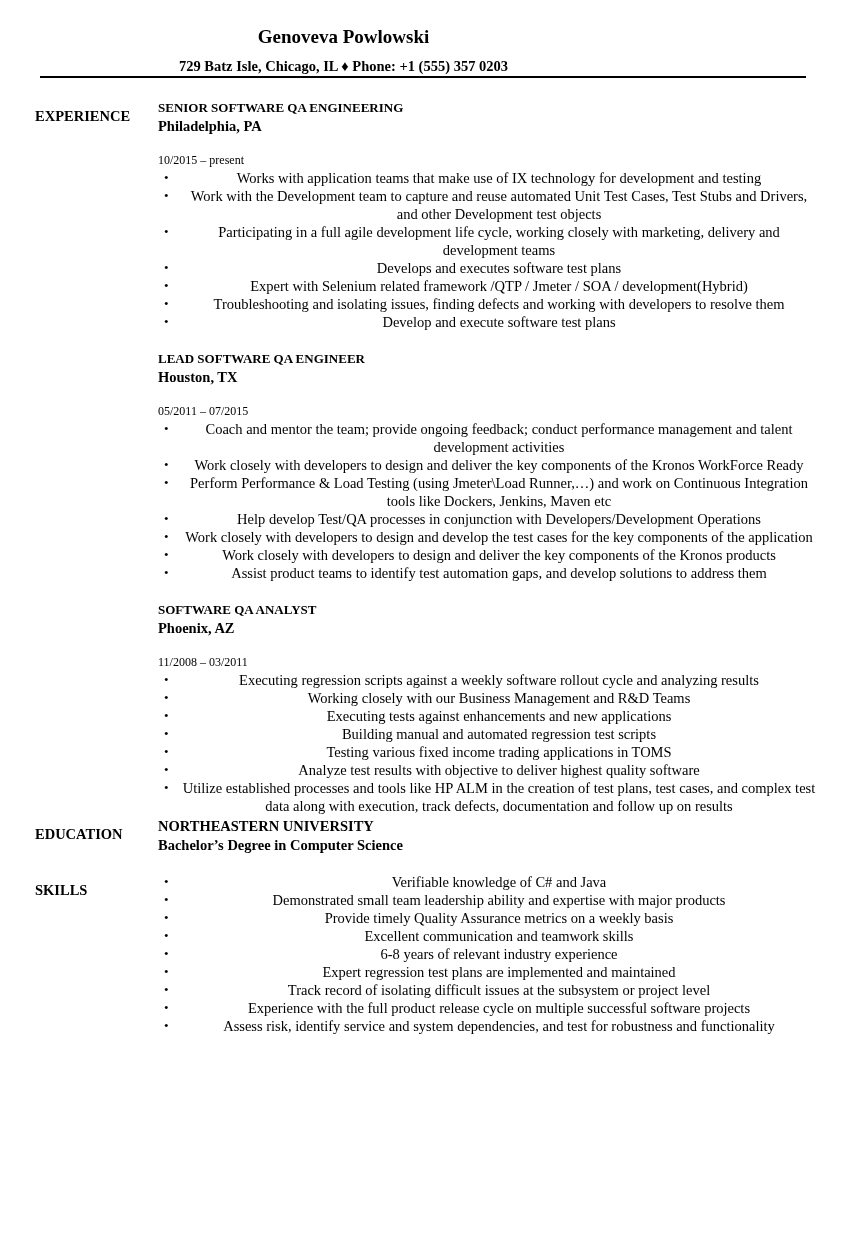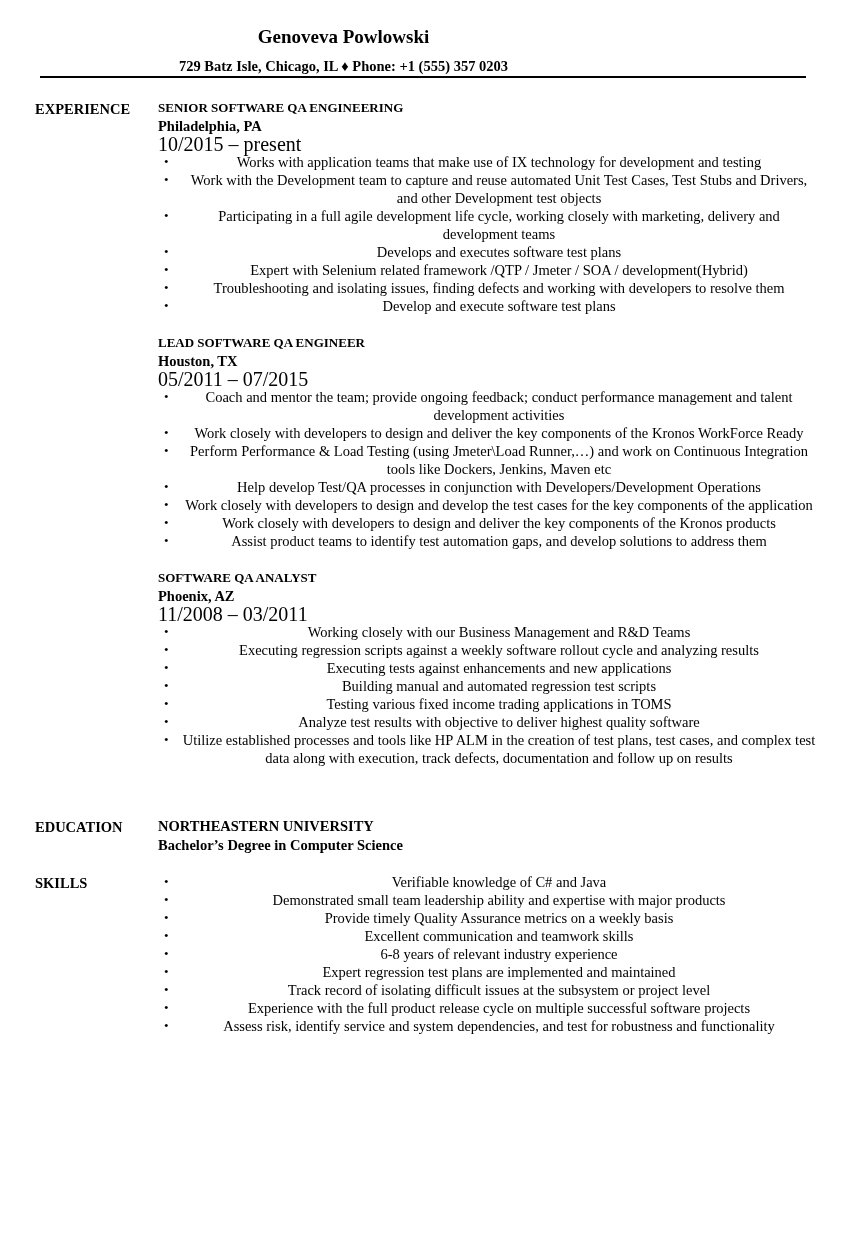--- a/index.html
+++ b/index.html
@@ -8,28 +8,28 @@
       font-family: "Liberation Serif", "DejaVu Serif", serif;
       color: #000000; font-size: 14.5px;
     }
     .header { position: absolute; top: 24px; left: 0; width: 687px; text-align: center; }
     .name { font-weight: bold; font-size: 19px; line-height: 26px; height: 26px; }
     .contact { font-weight: bold; font-size: 14.5px; line-height: 18px; margin-top: 7px; }
     .rule { position: absolute; left: 40px; width: 766px; top: 76px; height: 2px; background: #000; }
 
     .section { position: absolute; left: 0; width: 860px; }
     .section-label {
-      position: absolute; left: 35px; top: 1px; font-weight: bold; font-size: 14.5px; line-height: 18px;
+      position: absolute; left: 35px; top: 8px; font-weight: bold; font-size: 14.5px; line-height: 18px;
     }
     .section-body { position: absolute; left: 158px; top: 0; width: 660px; }
 
     .job { margin-bottom: 19px; }
     .job-title { font-weight: bold; font-size: 13px; line-height: 18px; }
     .job-loc { font-weight: bold; font-size: 14.5px; line-height: 18px; }
-    .job-date { font-size: 20px; line-height: 18px; }
+    .job-date { font-size: 12px; line-height: 18px; margin-top: 16px; }
     ul.bullets { list-style: none; margin: 0; padding: 0; text-align: center; }
     ul.bullets li {
       position: relative; padding-left: 22px; line-height: 18px; font-size: 14.5px;
     }
     ul.bullets li::before {
       content: "\2022"; position: absolute; left: 6px; top: 0; font-size: 13px;
     }
     .edu-school { font-weight: bold; line-height: 18px; }
     .edu-degree { font-weight: bold; line-height: 20px; }
   </style>
@@ -78,22 +78,22 @@
         <li>Work closely with developers to design and deliver the key components of the Kronos products</li>
         <li>Assist product teams to identify test automation gaps, and develop solutions to address them</li>
       </ul>
     </div>
 
     <div class="job">
       <div class="job-title">SOFTWARE QA ANALYST</div>
       <div class="job-loc">Phoenix, AZ</div>
       <div class="job-date">11/2008 – 03/2011</div>
       <ul class="bullets">
+        <li>Executing regression scripts against a weekly software rollout cycle and analyzing results</li>
         <li>Working closely with our Business Management and R&amp;D Teams</li>
-        <li>Executing regression scripts against a weekly software rollout cycle and analyzing results</li>
         <li>Executing tests against enhancements and new applications</li>
         <li>Building manual and automated regression test scripts</li>
         <li>Testing various fixed income trading applications in TOMS</li>
         <li>Analyze test results with objective to deliver highest quality software</li>
         <li>Utilize established processes and tools like HP ALM in the creation of test plans, test cases, and complex test data along with execution, track defects, documentation and follow up on results</li>
       </ul>
     </div>
 
   </div>
 </div>

